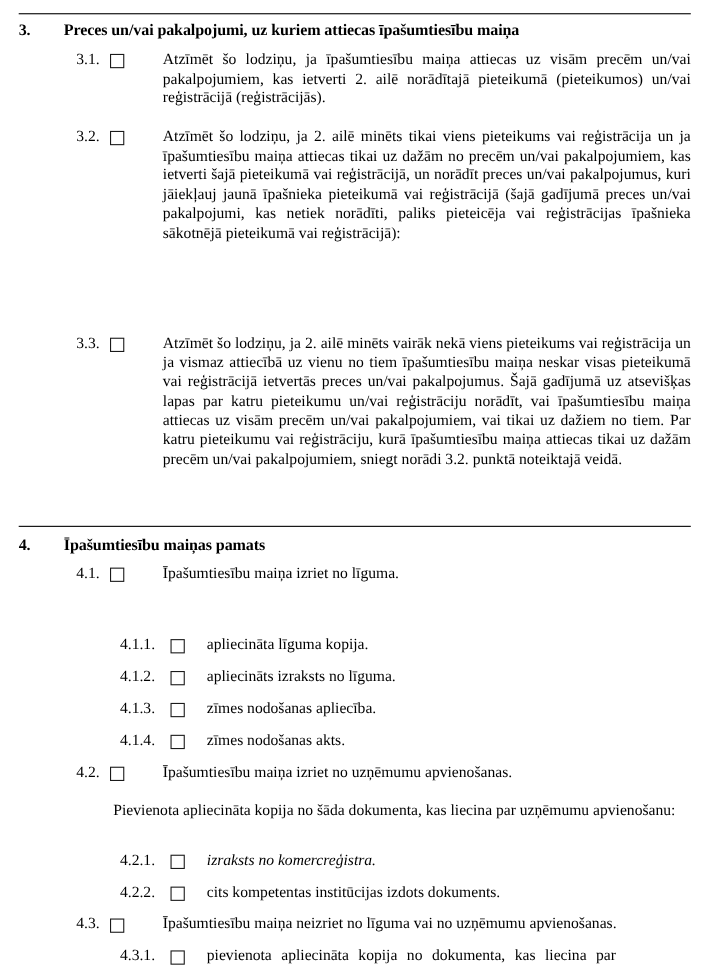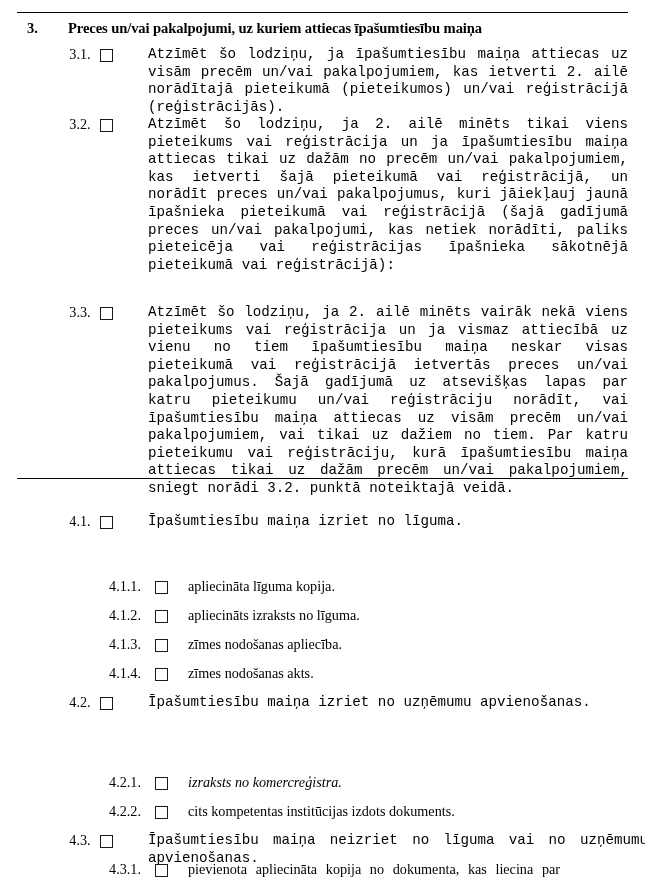--- a/index.html
+++ b/index.html
@@ -32,21 +32,20 @@
   #rule-mid { top: 478px; }
 
   .section-head {
     position: absolute;
     left: 17px;
     right: 17px;
     font-weight: bold;
     font-size: 14.6px;
     line-height: 16px;
     letter-spacing: -0.1px;
-    margin-left: 10px;
   }
   .section-head .num {
     display: inline-block;
     width: 41px;
   }
   #head-3 { top: 20px; }
   #head-4 { top: 488px; }
 
   
   .item {
@@ -72,21 +71,21 @@
   .body-text {
     position: absolute;
     text-align: justify;
     text-justify: inter-word;
     hyphens: none;
   }
 
   
   .lvl1 { left: 58px; }
   .lvl1 > .cb { left: 42px; top: 2.5px; }
-  .lvl1 > .body-text { left: 90px; width: 480px; font-family: Liberation Mono, monospace; }
+  .lvl1 > .body-text { left: 90px; width: 480px; }
 
   
   .lvl2 { left: 103px; }
   .lvl2 > .cb { left: 52px; top: 2.5px; }
   .lvl2 > .body-text { left: 85px; }
 
   .plain-para {
     position: absolute;
     left: 103px;
     font-size: 14.2px;
@@ -118,20 +117,23 @@
   </div>
 
   <div class="item lvl1" style="top:304px;">
     <span class="num">3.3.</span>
     <span class="cb"></span>
     <span class="body-text">Atzīmēt šo lodziņu, ja 2. ailē minēts vairāk nekā viens pieteikums vai reģistrācija un ja vismaz attiecībā uz vienu no tiem īpašumtiesību maiņa neskar visas pieteikumā vai reģistrācijā ietvertās preces un/vai pakalpojumus. Šajā gadījumā uz atsevišķas lapas par katru pieteikumu un/vai reģistrāciju norādīt, vai īpašumtiesību maiņa attiecas uz visām precēm un/vai pakalpojumiem, vai tikai uz dažiem no tiem. Par katru pieteikumu vai reģistrāciju, kurā īpašumtiesību maiņa attiecas tikai uz dažām precēm un/vai pakalpojumiem, sniegt norādi 3.2. punktā noteiktajā veidā.</span>
   </div>
 
   <div class="rule" id="rule-mid"></div>
 
+  <div class="section-head" id="head-4">
+    <span class="num">4.</span><span>Īpašumtiesību maiņas pamats</span>
+  </div>
 
   <div class="item lvl1" style="top:513px;">
     <span class="num">4.1.</span>
     <span class="cb"></span>
     <span class="body-text" style="width:470px;">Īpašumtiesību maiņa izriet no līguma.</span>
   </div>
 
 
   <div class="item lvl2" style="top:578px;">
     <span class="num">4.1.1.</span>
@@ -156,20 +158,21 @@
     <span class="cb"></span>
     <span class="body-text" style="width:420px;">zīmes nodošanas akts.</span>
   </div>
 
   <div class="item lvl1" style="top:694px;">
     <span class="num">4.2.</span>
     <span class="cb"></span>
     <span class="body-text" style="width:470px;">Īpašumtiesību maiņa izriet no uzņēmumu apvienošanas.</span>
   </div>
 
+  <div class="plain-para" style="top:729px; width:525px;">Pievienota apliecināta kopija no šāda dokumenta, kas liecina par uzņēmumu apvienošanu:</div>
 
   <div class="item lvl2" style="top:774px;">
     <span class="num">4.2.1.</span>
     <span class="cb"></span>
     <span class="body-text" style="width:420px;font-style:italic;">izraksts no komercreģistra.</span>
   </div>
 
   <div class="item lvl2" style="top:803px;">
     <span class="num">4.2.2.</span>
     <span class="cb"></span>

